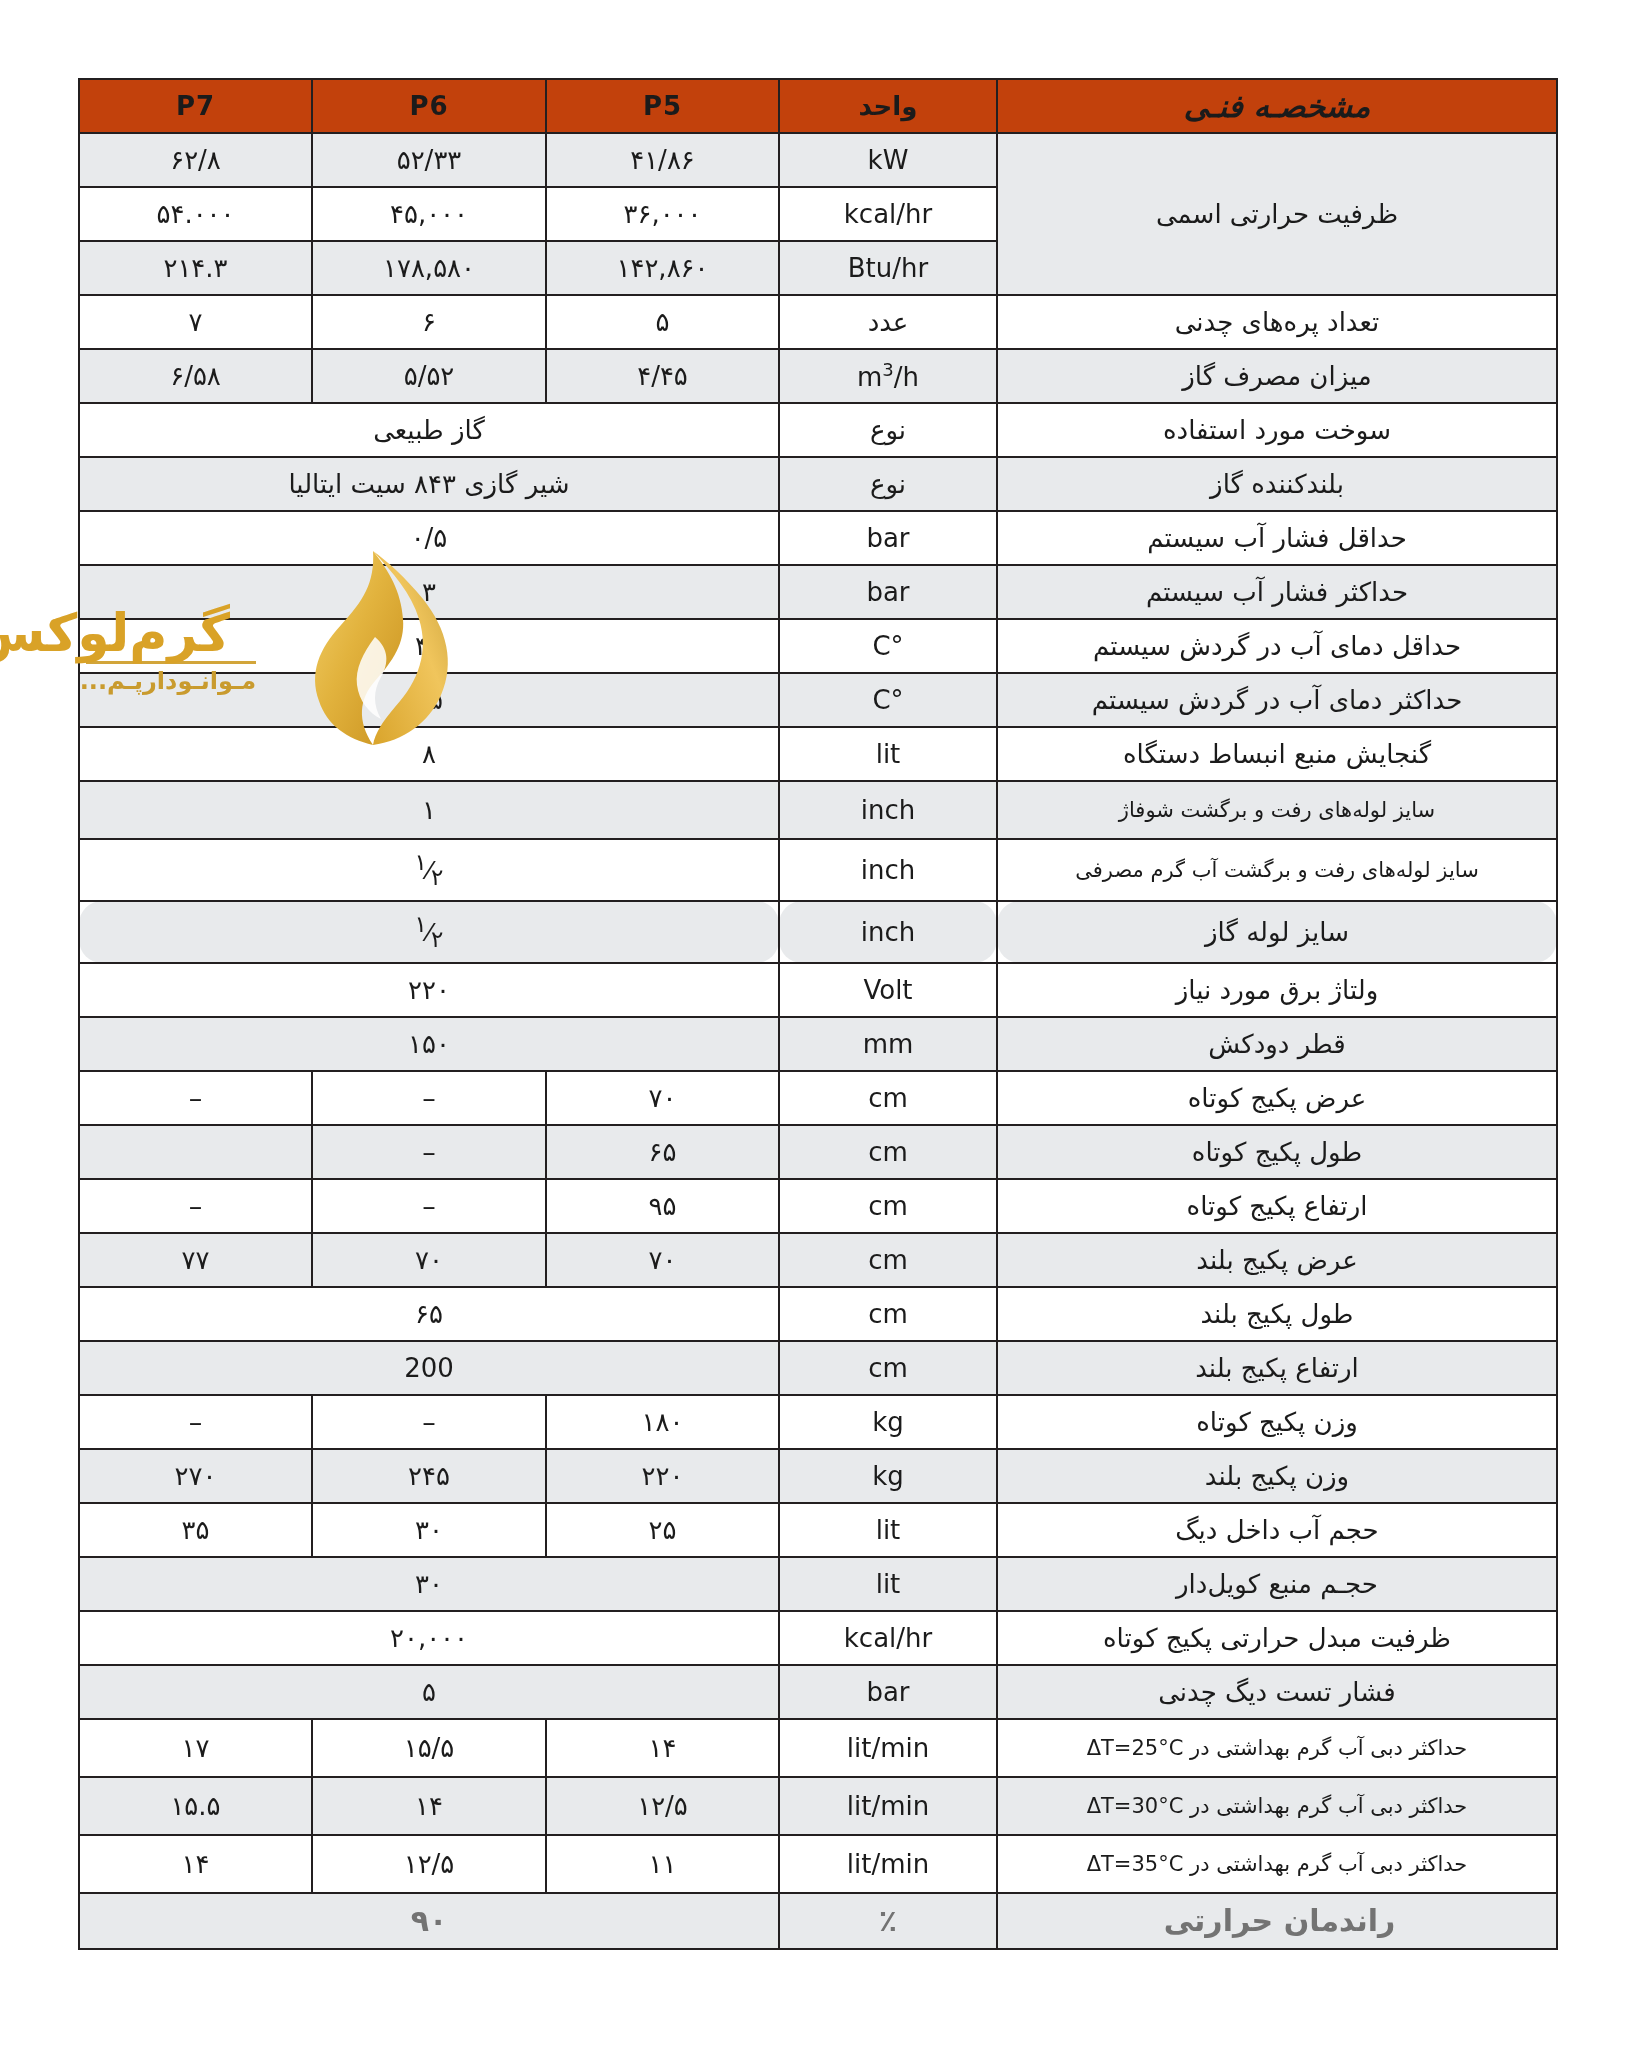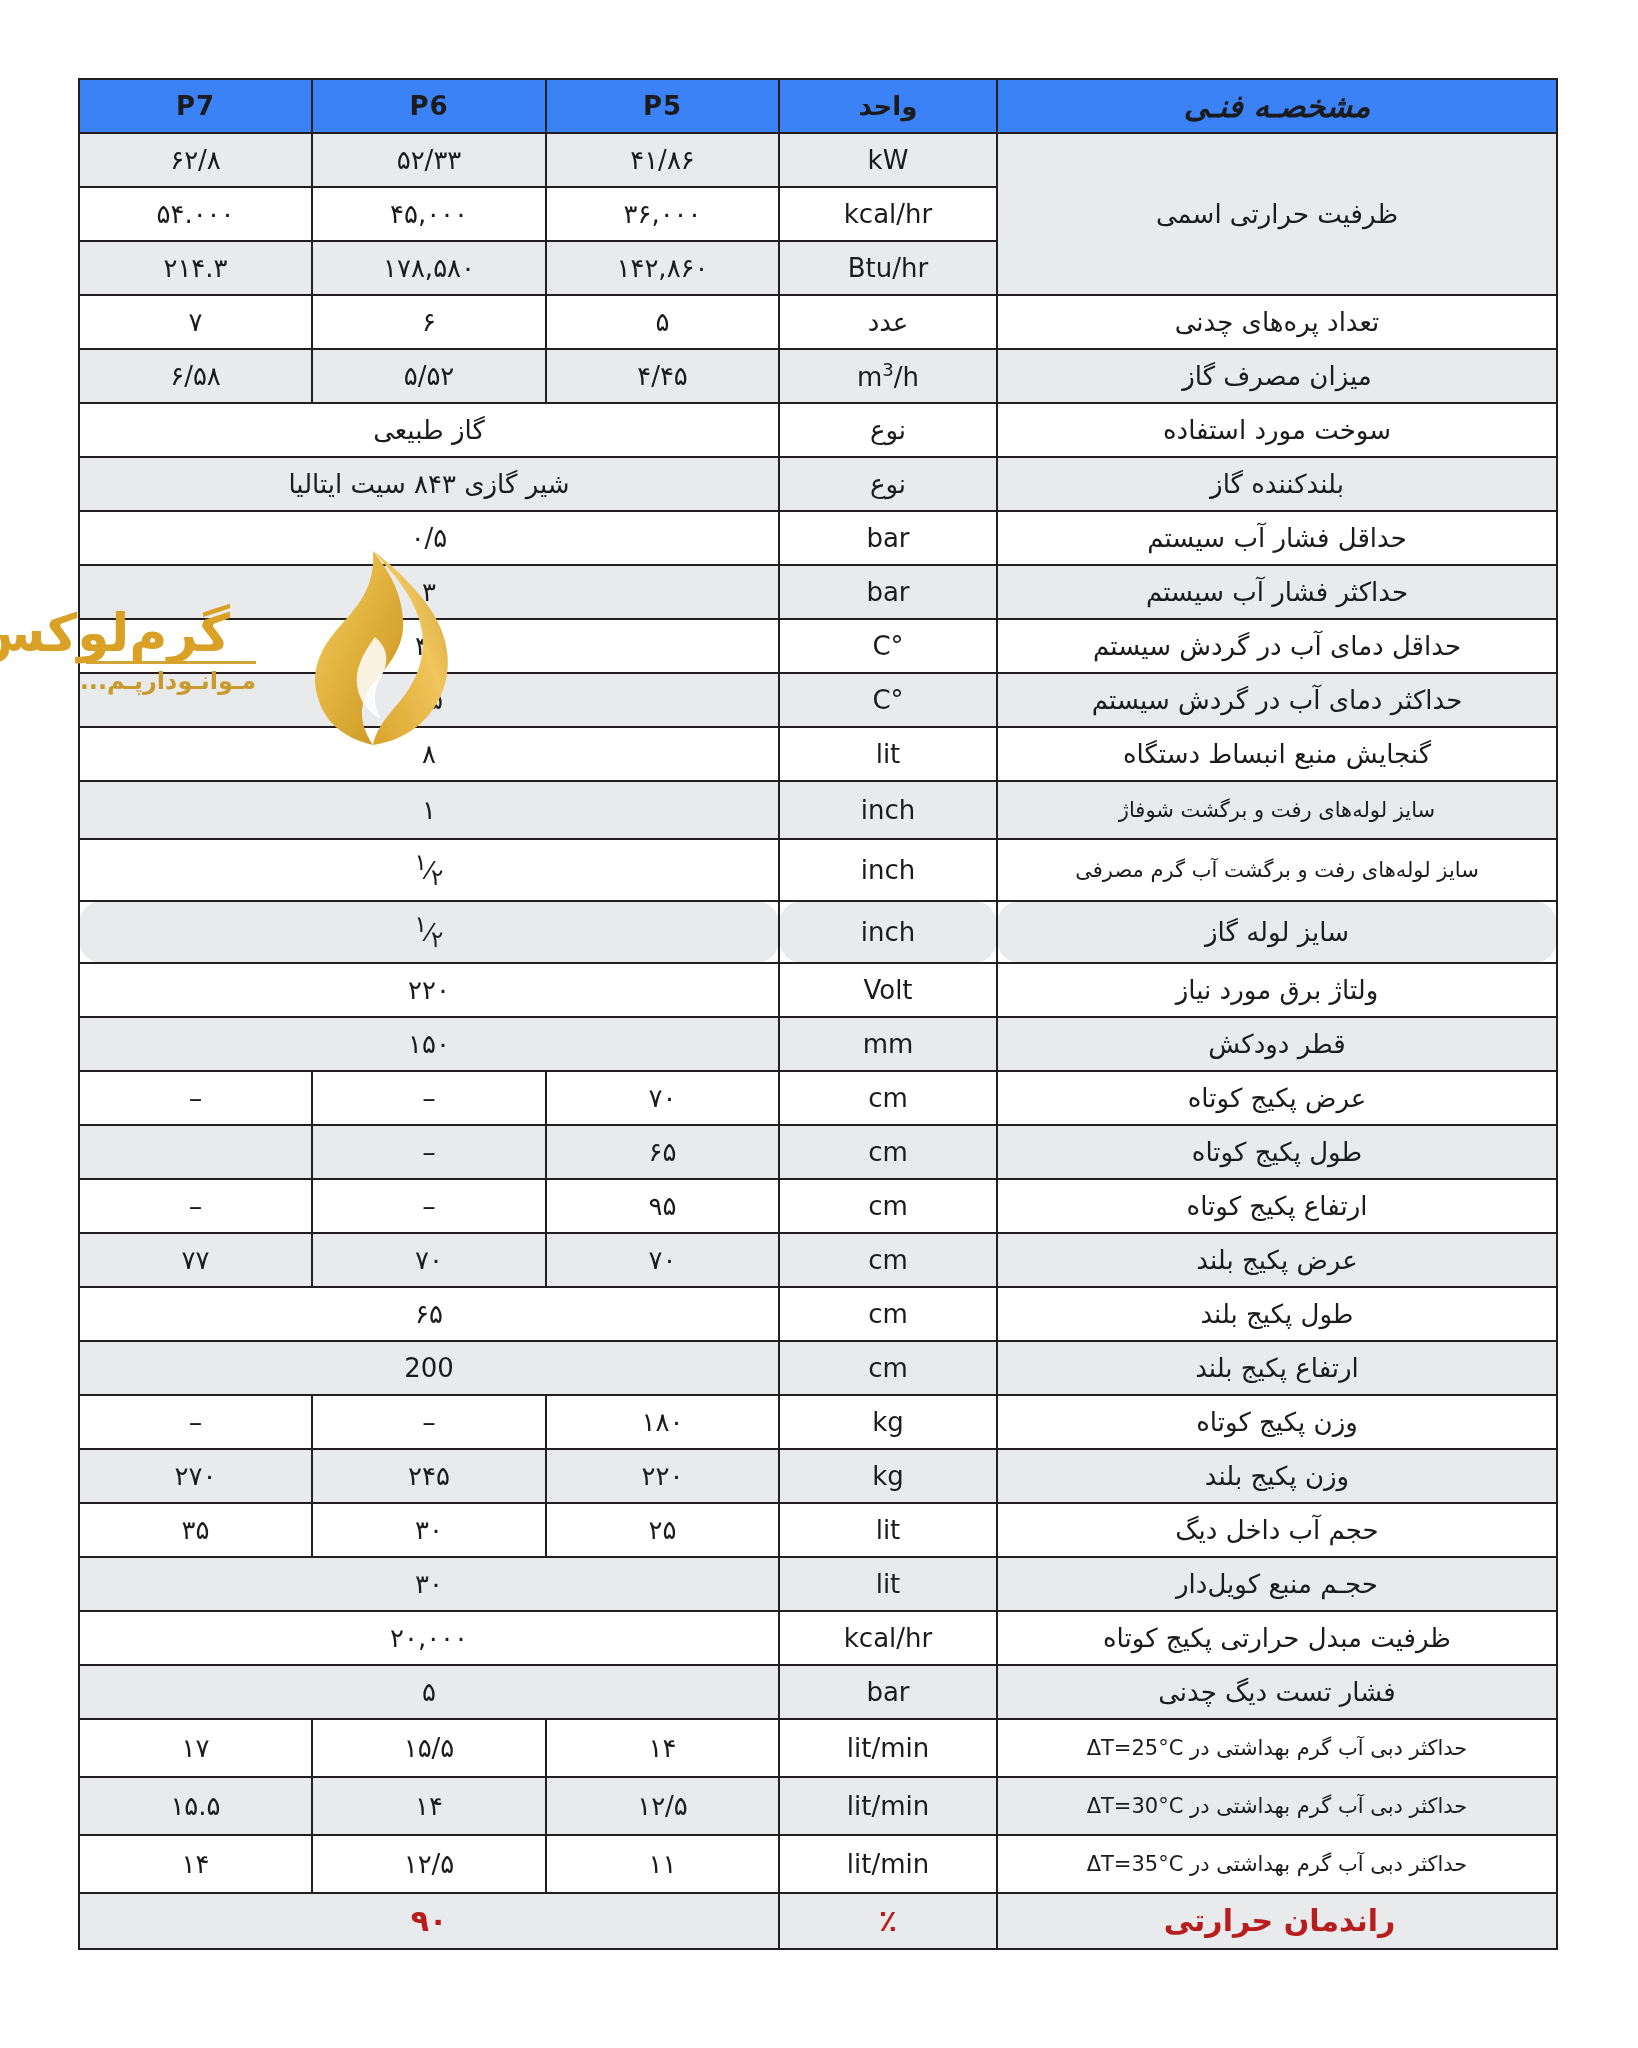--- a/index.html
+++ b/index.html
@@ -81,21 +81,21 @@
     vertical-align: middle;
     font-size: 26px;
     color: #1b1b1b;
     padding: 0 6px;
     height: 54px;
     box-sizing: border-box;
     line-height: 1.25;
   }
   
   thead th {
-    background: #3b82f6;
+    background: #c2410c;
     color: #ffffff;
     font-weight: bold;
     height: 78px;
     font-size: 32px;
     letter-spacing: 1px;
   }
   thead th.spec-head { font-size: 31px; letter-spacing: 3px; font-style: italic; }
 
   
   tbody tr.shade td { background: #e8eaec; }
@@ -110,21 +110,21 @@
   }
   td.spec-label.tall { font-size: 21px; }
   td.unit { font-size: 27px; }
   td.val  { font-size: 27px; }
   td.val.dash { font-size: 27px; }
 
   tr.tall td { height: 58px; }
   tr.xtall td { height: 62px; border-radius: 23px; }
 
   
-  tr.efficiency td { color: #b91c1c; font-weight: bold; font-size: 30px; height: 56px; }
+  tr.efficiency td { color: #737373; font-weight: bold; font-size: 30px; height: 56px; }
   tr.efficiency td.spec-label { letter-spacing: 0.5px; padding-left: 11px; }
 
   .frac { display: inline-block; font-size: 25px; line-height: 1; text-align: center; }
   .frac sup, .frac sub { font-size: 23px; }
 
   sup.sup3 { font-size: 18px; vertical-align: super; }
 </style>
 </head>
 <body>
 

